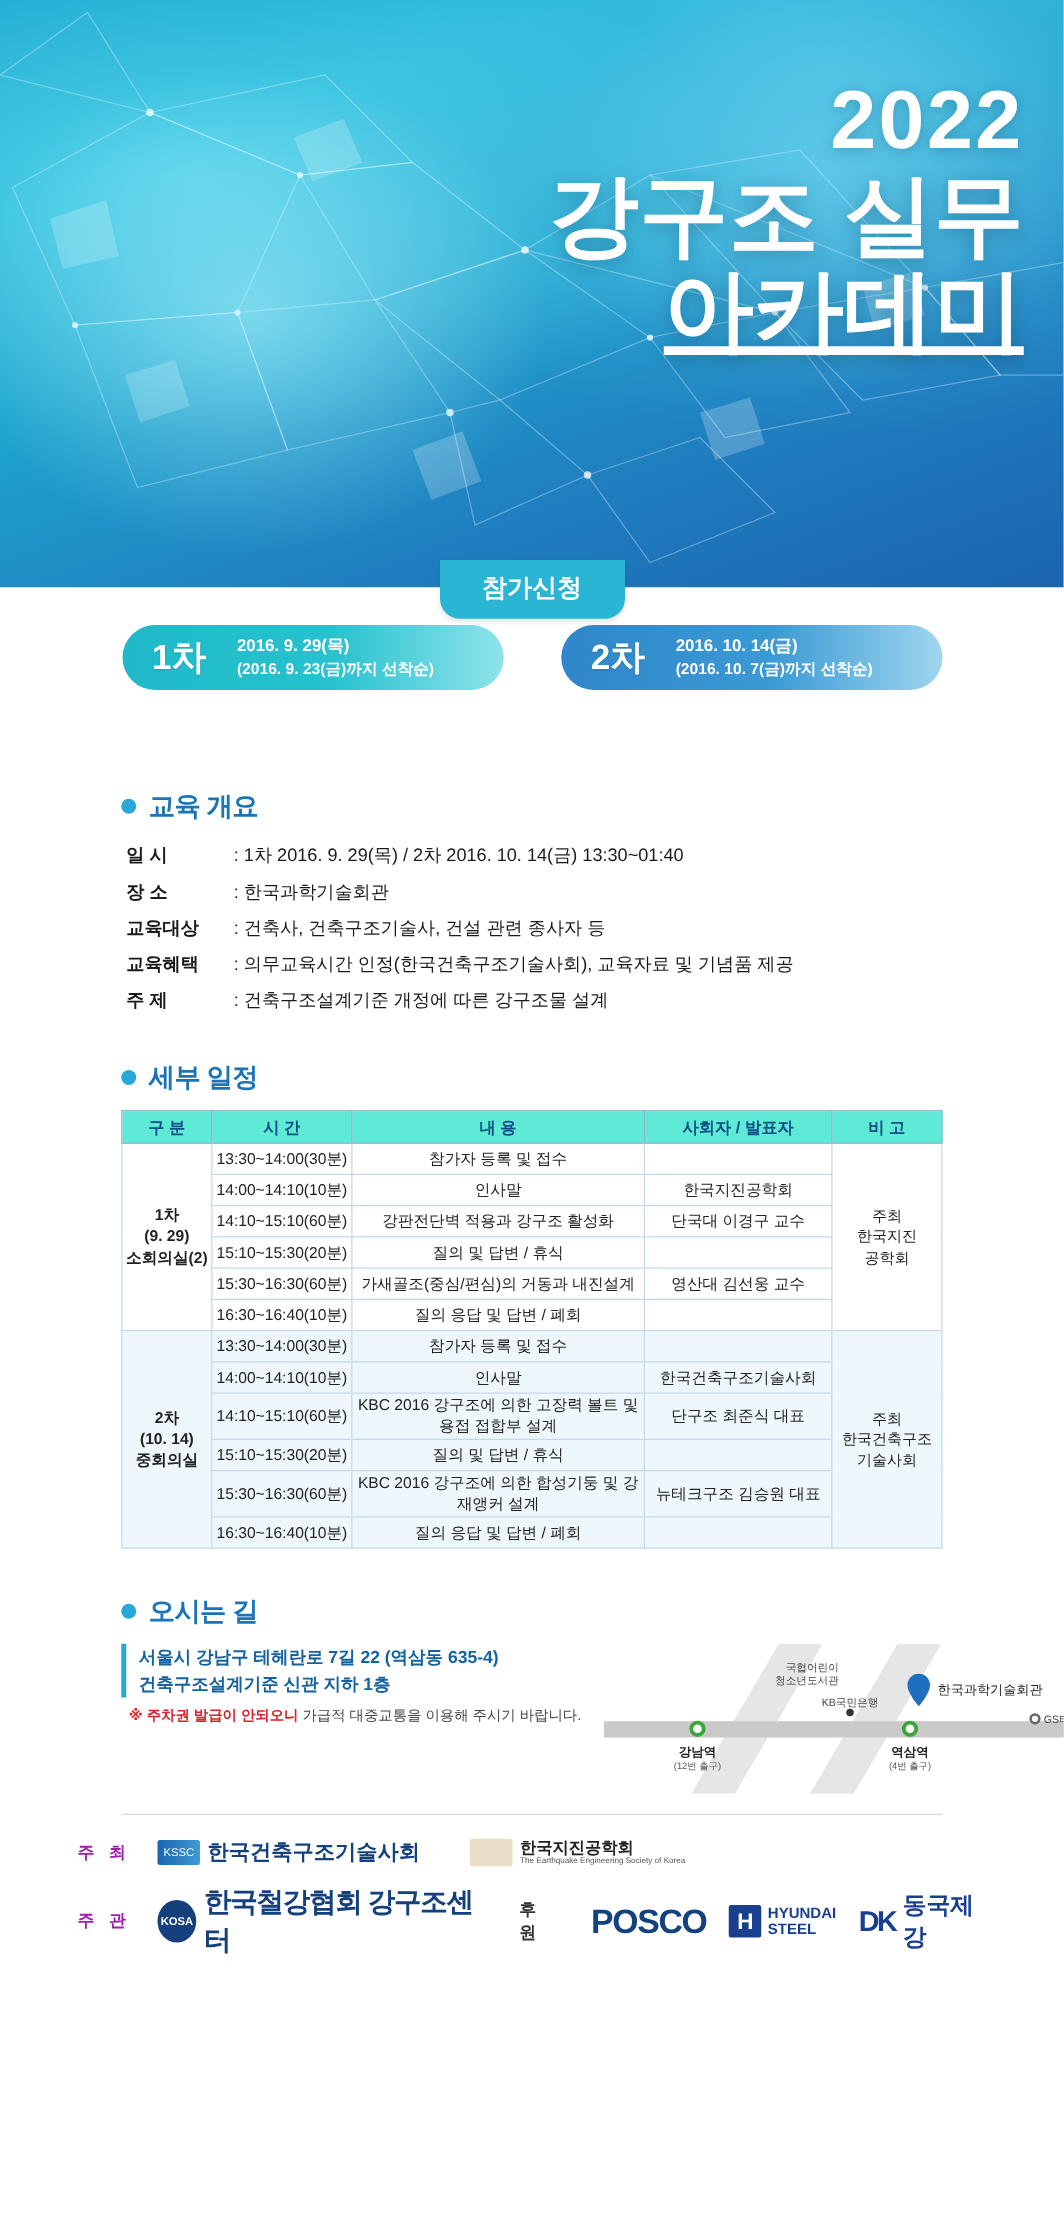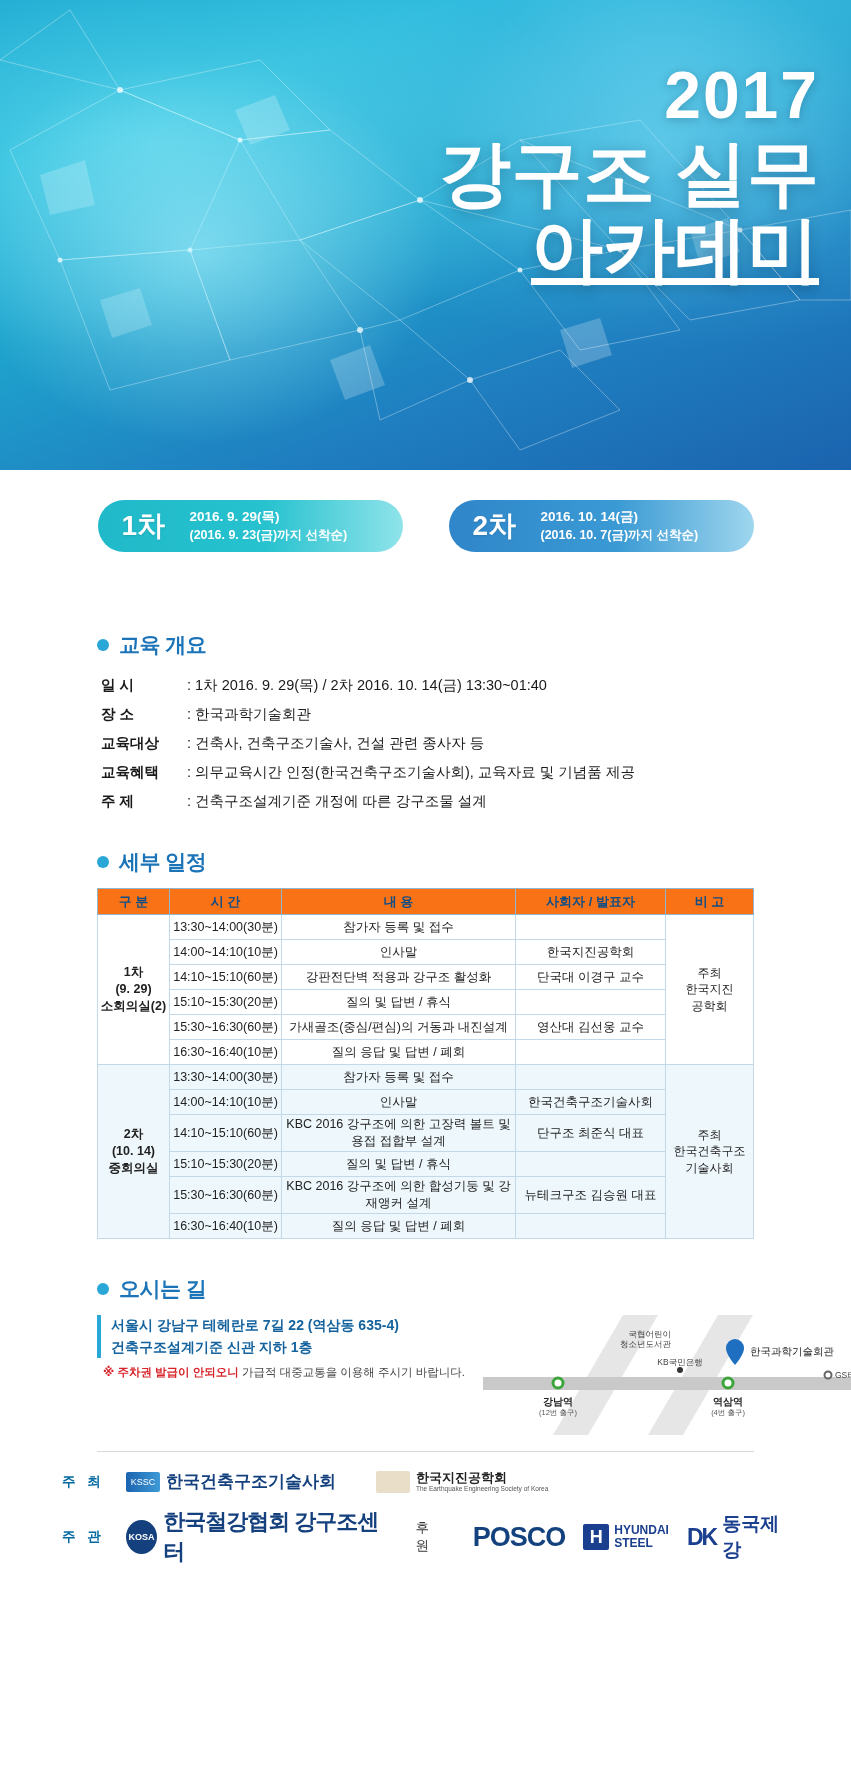--- a/index.html
+++ b/index.html
@@ -74,21 +74,21 @@
 
   .info-list { margin-left:4px; }
   .info-row { display:flex; font-size:14.5px; line-height:2.0; color:#1a1a1a; }
   .info-label { font-weight:bold; width:86px; flex:0 0 86px; letter-spacing:6px; }
   .info-label.wide { letter-spacing:0; }
   .info-val { flex:1; }
 
   
   table.sched { width:100%; border-collapse:collapse; font-size:12.5px; }
   table.sched th {
-    background:#f97316; border:1px solid #8fb6d2; color:#0f4d86; font-weight:bold;
+    background:#5eead4; border:1px solid #8fb6d2; color:#0f4d86; font-weight:bold;
     height:26px; font-size:13px;
   }
   table.sched td { border:1px solid #c3d9ea; height:25px; text-align:center; color:#222; }
   table.sched td.time { width:112px; }
   table.sched td.sess { width:72px; font-weight:bold; line-height:1.35; font-size:12.5px; }
   table.sched td.note { width:88px; line-height:1.35; font-size:12px; }
   table.sched td.mc { width:150px; }
   .g2 td { background:#eef7fc; }
   .g2 td.contentcell { background:#eef7fc; }
 
@@ -99,21 +99,21 @@
   .addr1 { font-size:14px; font-weight:bold; color:#15639e; line-height:1.55; }
   .sub1 { font-size:13px; color:#222; margin-top:9px; margin-left:6px; }
   .sub2 { font-size:11.5px; color:#444; margin-top:7px; margin-left:6px; }
   .sub2 .red { color:#d8232a; font-weight:bold; }
   .map-right { flex:1; position:relative; height:110px; }
 
   
   .divider { height:1px; background:#d8d8d8; margin:26px 0 0; }
   .spon-block { padding:18px 62px 0; }
   .spon-row { display:flex; align-items:center; gap:18px; margin-bottom:14px; }
-  .spon-key { font-size:13.5px; font-weight:bold; color:#0369a1; letter-spacing:4px; width:46px; flex:0 0 46px; }
+  .spon-key { font-size:13.5px; font-weight:bold; color:#a21caf; letter-spacing:4px; width:46px; flex:0 0 46px; }
   .logo { display:flex; align-items:center; gap:6px; }
   .kbsi { font-size:17px; color:#14407e; font-weight:bold; }
   .kbsi-mark {
     width:34px; height:20px; background:linear-gradient(90deg,#1b64b0,#3f9ad6);
     border-radius:2px; color:#fff; font-size:9px; display:flex; align-items:center; justify-content:center;
   }
   .eesk-mark { width:34px; height:22px; background:#e9dfc9; border-radius:2px; }
   .eesk-txt { font-size:13px; color:#222; font-weight:bold; line-height:1.1; }
   .eesk-sub { font-size:6.5px; color:#555; font-weight:normal; }
   .ksscbig { font-size:22px; color:#15407e; font-weight:bold; letter-spacing:-1px; }
@@ -122,21 +122,21 @@
     display:flex; align-items:center; justify-content:center; font-size:9px; font-weight:bold;
   }
   .posco { font-size:27px; font-weight:bold; color:#13427e; letter-spacing:-1px; }
   .hyundai { display:flex; align-items:center; gap:5px; }
   .h-mark { width:26px; height:26px; background:#1b3f8f; color:#fff; font-size:18px; font-weight:bold;
             display:flex; align-items:center; justify-content:center; border-radius:2px; }
   .h-txt { font-size:12px; font-weight:bold; color:#1b3f8f; line-height:1.05; }
   .dk { display:flex; align-items:center; gap:6px; }
   .dk-mark { font-size:23px; font-weight:bold; color:#1b3f8f; letter-spacing:-2px; }
   .dk-txt { font-size:19px; font-weight:bold; color:#1b3f8f; }
-  .spon-sub { font-size:13.5px; font-weight:normal; color:#333; letter-spacing:4px; margin-left:18px; }
+  .spon-sub { font-size:13.5px; font-weight:bold; color:#333; letter-spacing:4px; margin-left:18px; }
 </style>
 </head>
 <body>
 
 <div class="page">
 
   <div class="hero">
     <svg class="net" viewBox="0 0 851 470" preserveAspectRatio="none">
       <g stroke="rgba(255,255,255,0.33)" stroke-width="1" fill="none">
         <path d="M10 150 L120 90 L240 140 L190 250 L60 260 Z"></path>
@@ -172,27 +172,28 @@
         <circle cx="190" cy="250" r="2.5"></circle>
           <circle cx="470" cy="380" r="3"></circle>
         <circle cx="740" cy="230" r="2.5"></circle>
           <circle cx="60" cy="260" r="2.5"></circle>
       </g>
     </svg>
     <div class="glow"></div>
     <div class="glow2"></div>
 
     <div class="hero-title">
-      <div class="hero-year">2017</div>
+      <div class="hero-year">2022</div>
       <div class="hero-l1">강구조 실무</div>
       <div class="hero-l2">아카데미</div>
     </div>
   </div>
 
   <div class="apply-wrap">
+    <div class="apply-tab">참가신청</div>
     <div class="rounds">
       <div class="round r1">
         <div class="num">1차</div>
         <div class="dates">
           <div>2016. 9. 29(목)</div>
           <div class="d2">(2016. 9. 23(금)까지 선착순)</div>
         </div>
       </div>
       <div class="round r2">
         <div class="num">2차</div>

